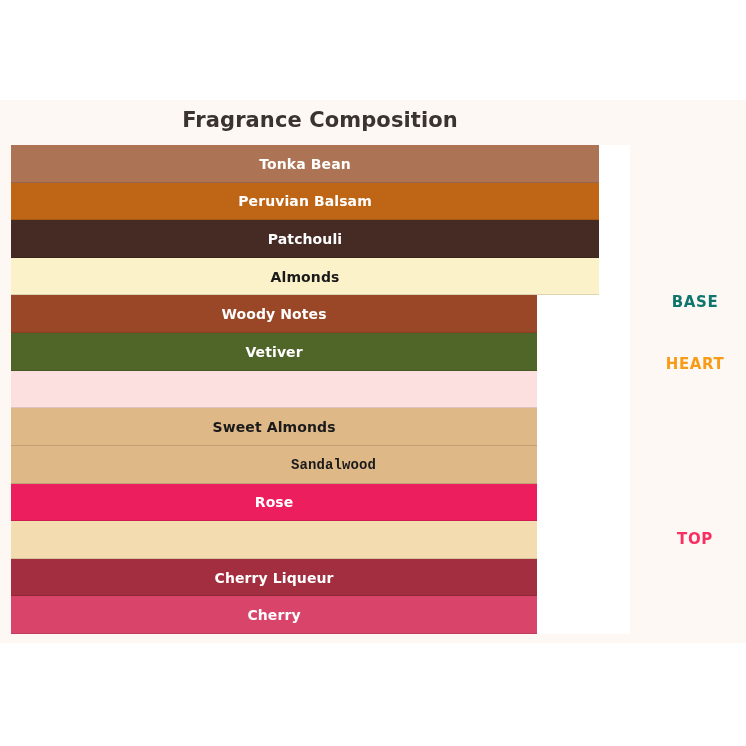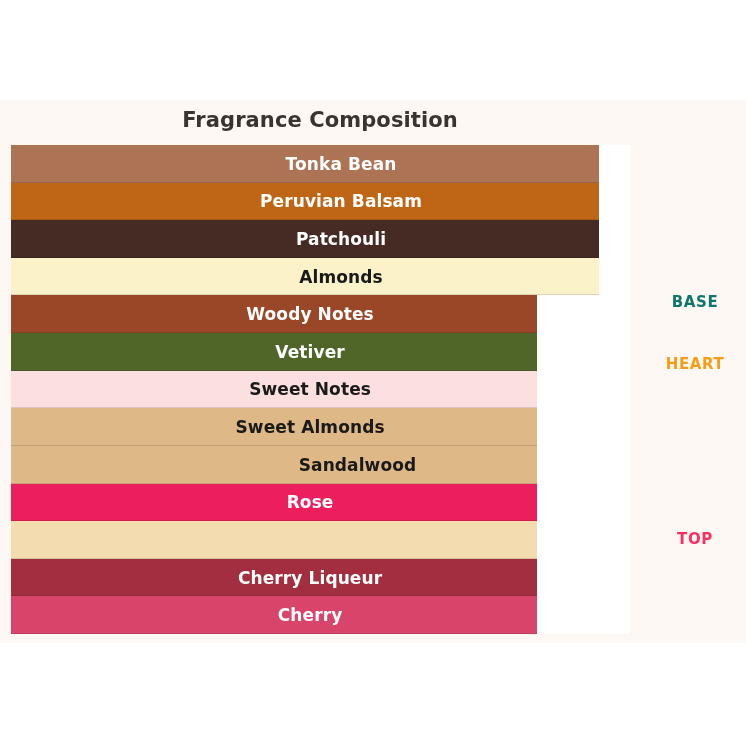--- a/index.html
+++ b/index.html
@@ -55,26 +55,25 @@
     height: 100%;
     box-sizing: border-box;
   }
   .bar-label {
     position: absolute;
     top: 0;
     height: 100%;
     display: flex;
     align-items: center;
     justify-content: center;
-    font-size: 17px;
+    font-size: 14px;
     font-weight: bold;
     font-family: "DejaVu Sans", sans-serif;
     white-space: nowrap;
     letter-spacing: 0.1px;
-    padding-left: 36px;
   }
   .group-label {
     position: absolute;
     font-size: 15px;
     font-weight: bold;
     font-family: "DejaVu Sans", sans-serif;
     letter-spacing: 0.6px;
     text-align: center;
     white-space: nowrap;
   }
@@ -108,29 +107,28 @@
       <div class="bar-row" style="left: 11px; top: 195.462px; width: 619px; height: 37.6154px;">
         <div class="bar" style="width: 526.15px; background: rgb(154, 71, 39); border-bottom: 1px solid rgba(0, 0, 0, 0.12);"></div>
         <div class="bar-label" style="left: 0px; width: 526.15px; color: rgb(255, 255, 255);">Woody Notes</div>
       </div>
       <div class="bar-row" style="left: 11px; top: 233.077px; width: 619px; height: 37.6154px;">
         <div class="bar" style="width: 526.15px; background: rgb(79, 102, 40); border-bottom: 1px solid rgba(0, 0, 0, 0.12);"></div>
         <div class="bar-label" style="left: 0px; width: 526.15px; color: rgb(255, 255, 255);">Vetiver</div>
       </div>
       <div class="bar-row" style="left: 11px; top: 270.692px; width: 619px; height: 37.6154px;">
         <div class="bar" style="width: 526.15px; background: rgb(252, 224, 224); border-bottom: 1px solid rgba(0, 0, 0, 0.12);"></div>
-        <div class="bar-label" style="left: 0px; width: 526.15px; color: rgb(26, 26, 26);">Sweet Notes</div>
       </div>
       <div class="bar-row" style="left: 11px; top: 308.308px; width: 619px; height: 37.6154px;">
         <div class="bar" style="width: 526.15px; background: rgb(222, 184, 135); border-bottom: 1px solid rgba(0, 0, 0, 0.12);"></div>
         <div class="bar-label" style="left: 0px; width: 526.15px; color: rgb(26, 26, 26);">Sweet Almonds</div>
       </div>
       <div class="bar-row" style="left: 11px; top: 345.923px; width: 619px; height: 37.6154px;">
         <div class="bar" style="width: 526.15px; background: rgb(222, 184, 135); border-bottom: 1px solid rgba(0, 0, 0, 0.12);"></div>
-        <div class="bar-label" style="left: 0px; width: 621px; color: rgb(26, 26, 26);">Sandalwood</div>
+        <div class="bar-label" style="left: 12px; width: 621px; color: rgb(26, 26, 26); font-family: Liberation Mono, monospace;">Sandalwood</div>
       </div>
       <div class="bar-row" style="left: 11px; top: 383.538px; width: 619px; height: 37.6154px;">
         <div class="bar" style="width: 526.15px; background: rgb(236, 30, 94); border-bottom: 1px solid rgba(0, 0, 0, 0.12);"></div>
         <div class="bar-label" style="left: 0px; width: 526.15px; color: rgb(255, 255, 255);">Rose</div>
       </div>
       <div class="bar-row" style="left: 11px; top: 421.154px; width: 619px; height: 37.6154px;">
         <div class="bar" style="width: 526.15px; background: rgb(243, 220, 175); border-bottom: 1px solid rgba(0, 0, 0, 0.12);"></div>
       </div>
       <div class="bar-row" style="left: 11px; top: 458.769px; width: 619px; height: 37.6154px;">
         <div class="bar" style="width: 526.15px; background: rgb(163, 46, 63); border-bottom: 1px solid rgba(0, 0, 0, 0.12);"></div>

